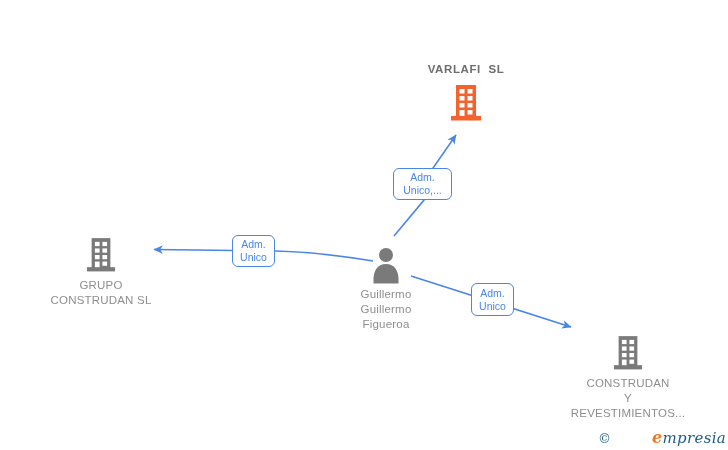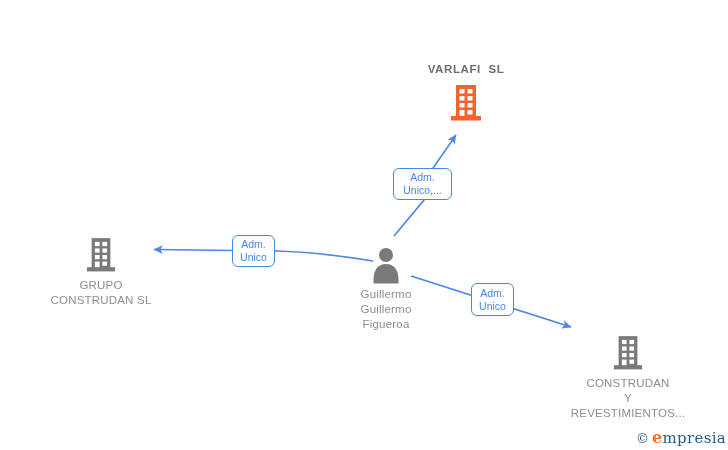--- a/index.html
+++ b/index.html
@@ -31,21 +31,21 @@
   .rel-pavimentos{left:471px;top:283px;width:43px;height:33px;}
   .node-varlafi{left:399px;top:62px;width:134px;}
   .node-grupo{left:40px;top:238px;width:122px;}
   .node-person{left:326px;top:247px;width:120px;}
   .node-pavimentos{left:565px;top:336px;width:126px;}
   .logo{
     position:absolute;right:2px;bottom:3px;display:flex;align-items:baseline;gap:3px;
     font-family:"DejaVu Serif", serif;cursor:pointer;
   }
   .logo .copy{color:#1f5c87;font-size:13px;}
-  .logo .brand{font-size:15px;color:#1f5c87;letter-spacing:0.3px;}
+  .logo .brand{font-style:italic;font-size:15px;color:#1f5c87;letter-spacing:0.3px;margin-left:38px;}
   .logo .brand-e{color:#ee7623;font-weight:bold;font-size:16px;}
 </style>
 </head>
 <body>
 
 <div class="canvas">
 
   <svg class="edges" width="728" height="450" viewBox="0 0 728 450" aria-hidden="true">
     <defs>
       <marker id="arrow" viewBox="0 0 10 10" refX="9" refY="5" markerWidth="6.5" markerHeight="6.5" orient="auto-start-reverse">

